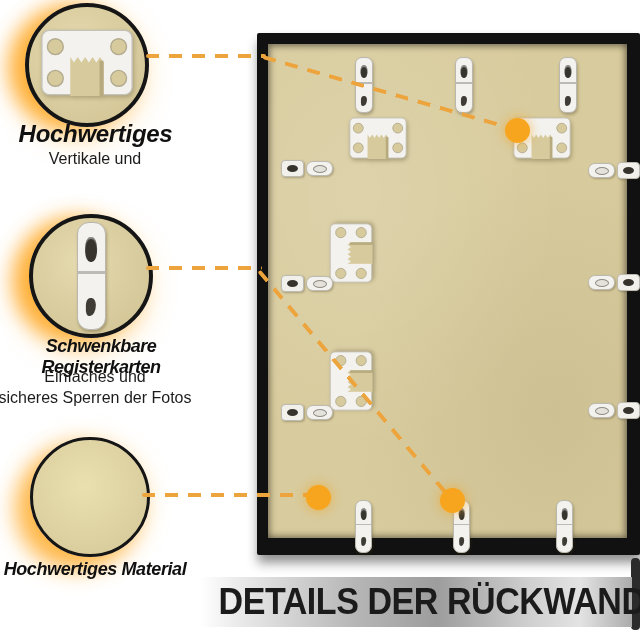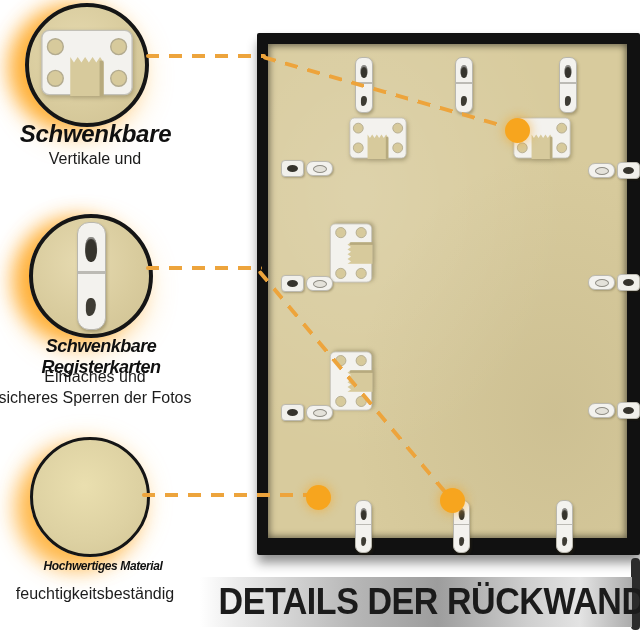--- a/index.html
+++ b/index.html
@@ -16,21 +16,21 @@
     box-shadow:-16px 4px 20px rgba(255,166,32,.85),-6px 12px 30px rgba(255,186,70,.45);}
   .c3{left:30px;top:437px;width:114px;height:114px;border-width:3px;
     background:radial-gradient(circle at 45% 40%, #eadfaf 0%, #ddd1a2 60%, #d2c494 100%);
     box-shadow:-14px 12px 22px rgba(255,170,40,.8),-4px 4px 26px rgba(255,186,70,.4);}
 
   
   .callout-title{position:absolute;color:#101010;font-weight:bold;font-style:italic;
     text-align:center;z-index:31;letter-spacing:-.3px;}
   .t1{left:3px;top:120px;width:185px;font-size:24px;}
   .t2{left:-5px;top:336px;width:212px;font-size:18px;letter-spacing:-.5px;}
-  .t3{left:8px;top:559px;width:190px;font-size:12px;letter-spacing:-.4px;}
+  .t3{left:0px;top:559px;width:190px;font-size:18px;letter-spacing:-.4px;}
   .callout-desc{position:absolute;color:#1c1c1c;font-size:16px;line-height:20px;
     text-align:center;z-index:31;}
   .d1{left:0px;top:149px;width:190px;}
   .d2{left:-5px;top:366px;width:200px;line-height:21px;}
   .d3{left:0px;top:584px;width:190px;}
 
   
   .dash-line{position:absolute;height:4px;border-radius:2px;z-index:40;
     background:repeating-linear-gradient(90deg,#eda43c 0 13px,rgba(0,0,0,0) 13px 23px);}
   .l1h{left:146px;top:54px;width:120px;}
@@ -119,38 +119,37 @@
         <rect x="1.5" y="1.5" width="97" height="69" rx="8" fill="#f3f2ee" stroke="#c3c1b8" stroke-width="1.5"></rect>
         <path d="M32,30 L36,36 40,30 44,36 48,30 52,36 56,30 60,36 64,30 68,36 68,72 32,72 Z" fill="#d7ca9c"></path>
         <rect x="63.5" y="34" width="4.5" height="38" fill="rgba(100,88,50,.28)"></rect>
         <circle cx="16" cy="19" r="8.5" fill="#d7ca9c" stroke="#b2aa8e" stroke-width="1.5"></circle>
         <circle cx="16" cy="53" r="8.5" fill="#d7ca9c" stroke="#b2aa8e" stroke-width="1.5"></circle>
         <circle cx="84" cy="19" r="8.5" fill="#d7ca9c" stroke="#b2aa8e" stroke-width="1.5"></circle>
         <circle cx="84" cy="53" r="8.5" fill="#d7ca9c" stroke="#b2aa8e" stroke-width="1.5"></circle>
       </svg>
     </div>
   </div>
-  <div class="callout-title t1">Schwenkbare</div>
+  <div class="callout-title t1">Hochwertiges</div>
   <div class="callout-desc d1">
     <div>Vertikale und</div>
   </div>
 
   <div class="callout-circle c2">
     <div class="vtab tab-big"></div>
   </div>
   <div class="callout-title t2">Schwenkbare Registerkarten</div>
   <div class="callout-desc d2">
     <div>Einfaches und</div>
     <div>sicheres Sperren der Fotos</div>
   </div>
 
   <div class="callout-circle c3"></div>
   <div class="callout-title t3">Hochwertiges Material</div>
   <div class="callout-desc d3">
-    <div>feuchtigkeitsbeständig</div>
   </div>
 
   <div class="frame">
     <div class="board">
       <div class="vtab tab-top-1"></div>
       <div class="vtab tab-top-2"></div>
       <div class="vtab tab-top-3"></div>
 
       <div class="hanger hang-top-1">
         <svg viewBox="0 0 100 72" aria-hidden="true">

